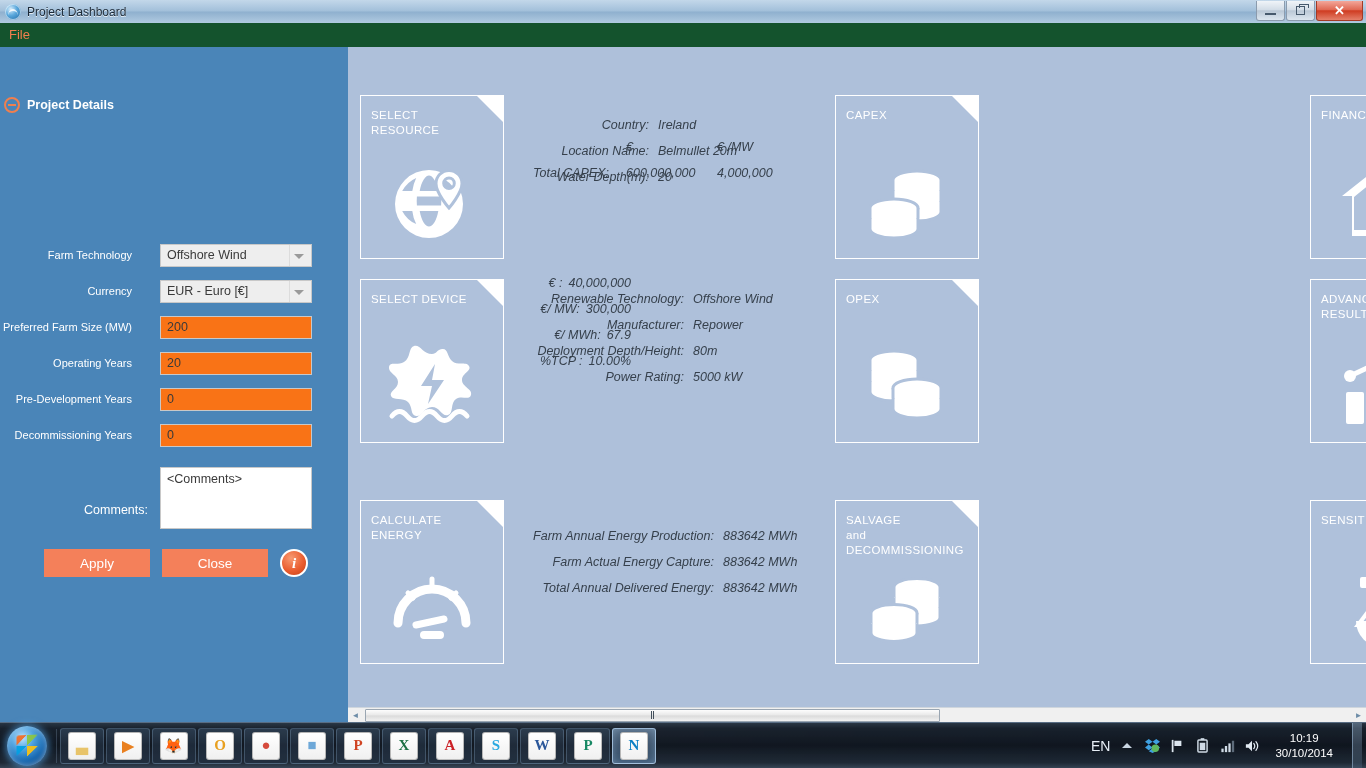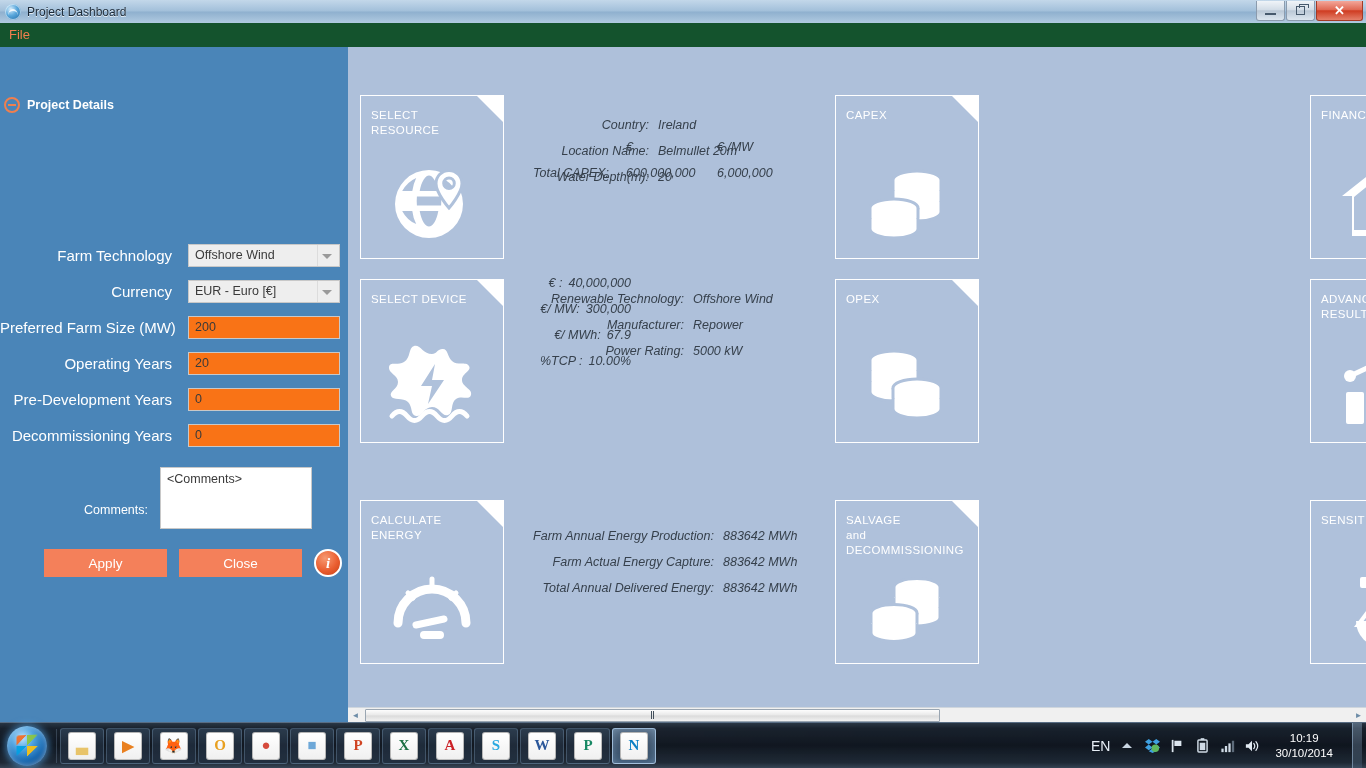--- a/index.html
+++ b/index.html
@@ -93,22 +93,22 @@
   #group-header .gh-label { color: #ffffff; font-size: 12.5px; font-weight: bold; }
 
   
   #sidebar {
     position: absolute; left: 0; top: 47px; width: 348px; height: 675px;
     background: #4a85b8;
   }
   #form-area { position: absolute; left: 0; top: 190px; width: 348px; }
   .form-row { display: flex; align-items: center; height: 36px; }
   .form-row .lbl {
-    width: 188px; text-align: right; padding-right: 16px;
-    color: #ffffff; font-size: 15px; white-space: nowrap;
+    width: 160px; text-align: right; padding-right: 28px;
+    color: #ffffff; font-size: 11px; white-space: nowrap;
   }
   .ctrl {
     width: 152px; height: 23px;
     background: #f97316; border: 1px solid #c8c8c8;
     font-size: 12.5px; color: #3a3a3a;
     display: flex; align-items: center; padding-left: 6px;
     position: relative;
   }
   .ctrl.combo { background: #eeeeee; }
   .ctrl.combo .arrow {
@@ -132,21 +132,21 @@
     width: 152px; height: 62px; background: #ffffff; border: 1px solid #c8c8c8;
     font-size: 12.5px; color: #3a3a3a; padding: 4px 6px;
   }
 
   
   #actions {
     display: flex; align-items: center; gap: 12px;
     margin-top: 20px; padding-left: 44px;
   }
   .btn {
-    width: 123px; height: 28px; background: #f4805a; border: none;
+    width: 106px; height: 28px; background: #f4805a; border: none;
     color: #ffffff; font-size: 13.5px;
     display: flex; align-items: center; justify-content: center;
   }
   #info-button {
     width: 28px; height: 28px; border-radius: 50%;
     background: radial-gradient(circle at 38% 30%, #f79a72 0%, #ea5e30 55%, #c63f14 100%);
     border: 2px solid #ffffff;
     color: #ffffff; font-size: 15px; font-weight: bold; font-style: italic;
     font-family: "Liberation Serif", serif;
     display: flex; align-items: center; justify-content: center;
@@ -455,21 +455,21 @@
 
       <div class="data-block" id="capex-data">
         <div class="hdr">
           <span class="k"></span>
           <span class="c1">€</span>
           <span class="c2">€ /MW</span>
         </div>
         <div class="row">
           <span class="k">Total CAPEX:</span>
           <span class="c1">600,000,000</span>
-          <span class="c2">6,000,000</span>
+          <span class="c2">4,000,000</span>
         </div>
       </div>
 
       <div class="tile t-right">
 
         <div class="tile-title">FINANCIAL</div>
         <div class="tile-icon">
           <svg width="92" height="86" viewBox="0 0 92 86">
             <g fill="#ffffff">
               <path d="M44 8 6 38h10v40h56V38h10L44 8zm0 10 26 21v33H18V39l26-21z"></path>
@@ -498,20 +498,24 @@
       </div>
 
       <div class="data-block" id="device-data">
         <div class="data-line">
           <span class="k">Renewable Technology:</span>
           <span class="v">Offshore Wind</span>
         </div>
         <div class="data-line">
           <span class="k">Manufacturer:</span>
           <span class="v">Repower</span>
+        </div>
+        <div class="data-line">
+          <span class="k">Deployment Depth/Height:</span>
+          <span class="v">80m</span>
         </div>
         <div class="data-line">
           <span class="k">Power Rating:</span>
           <span class="v">5000 kW</span>
         </div>
       </div>
 
       <div class="tile t-mid">
         <span class="fold"></span>
         <div class="tile-title">OPEX</div>

